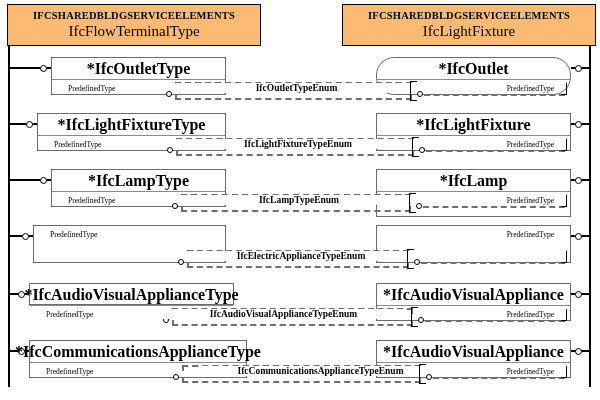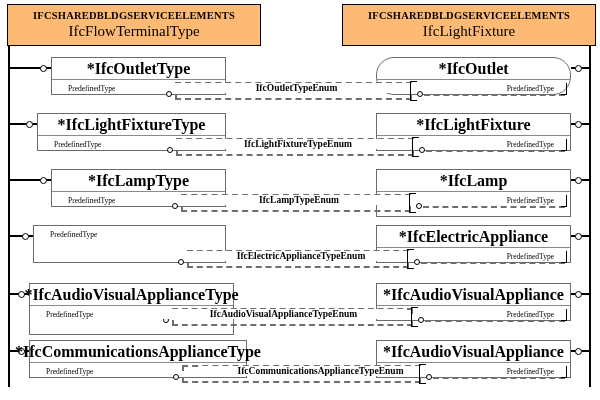--- a/index.html
+++ b/index.html
@@ -215,36 +215,35 @@
       <div class="attr-dash" style="left:423px; top:206px; width:142px;"></div>
       <div class="bracket" style="left:561px; top:195px; width:6px; height:12px; border-top:none;"></div>
       <div class="branch" style="left:9px; top:235px; width:24px;"></div>
       <div class="conn-circle" style="left:22px; top:232.5px;"></div>
       <div class="branch" style="left:571px; top:235px; width:19px;"></div>
       <div class="conn-circle" style="left:575px; top:232.5px;"></div>
       <div class="entity" style="left:33px; top:225px; width:193px; height:38px;">
         <div class="ent-attr left-attr">PredefinedType</div>
       </div>
       <div class="entity" style="left:376px; top:225px; width:195px; height:38px;">
-        <div class="ent-name">*IfcElectricAppliance</div>
         <div class="ent-attr right-attr">PredefinedType</div>
       </div>
       <div class="attr-line" style="left:223px; top:262px; width:-36px;"></div>
       <div class="attr-circle" style="left:178px; top:259px;"></div>
       <div class="enum-box" style="left:187px; top:250px; width:222px; height:18px;"></div>
       <div class="enum-label" style="left:187px; top:251px; width:222px;">IfcElectricApplianceTypeEnum</div>
       <div class="bracket-l" style="left:407px; top:249px; width:7px; height:20px;"></div>
       <div class="attr-circle" style="left:414px; top:259px;"></div>
       <div class="attr-dash" style="left:421px; top:262px; width:144px;"></div>
       <div class="bracket" style="left:561px; top:251px; width:6px; height:12px; border-top:none;"></div>
       <div class="branch" style="left:9px; top:293px; width:20px;"></div>
       <div class="conn-circle" style="left:18px; top:290.5px;"></div>
       <div class="branch" style="left:571px; top:293px; width:19px;"></div>
       <div class="conn-circle" style="left:575px; top:290.5px;"></div>
-      <div class="entity" style="left:29px; top:283px; width:205px; height:52px;">
+      <div class="entity" style="left:29px; top:283px; width:205px; height:22px;">
         <div class="ent-name">*IfcAudioVisualApplianceType</div>
         <div class="ent-attr left-attr">PredefinedType</div>
       </div>
       <div class="entity" style="left:376px; top:283px; width:195px; height:38px;">
         <div class="ent-name">*IfcAudioVisualAppliance</div>
         <div class="ent-attr right-attr">PredefinedType</div>
       </div>
       <div class="attr-line" style="left:231px; top:320px; width:-59px;"></div>
       <div class="attr-circle" style="left:163px; top:317px;"></div>
       <div class="enum-box" style="left:172px; top:308px; width:241px; height:18px;"></div>

